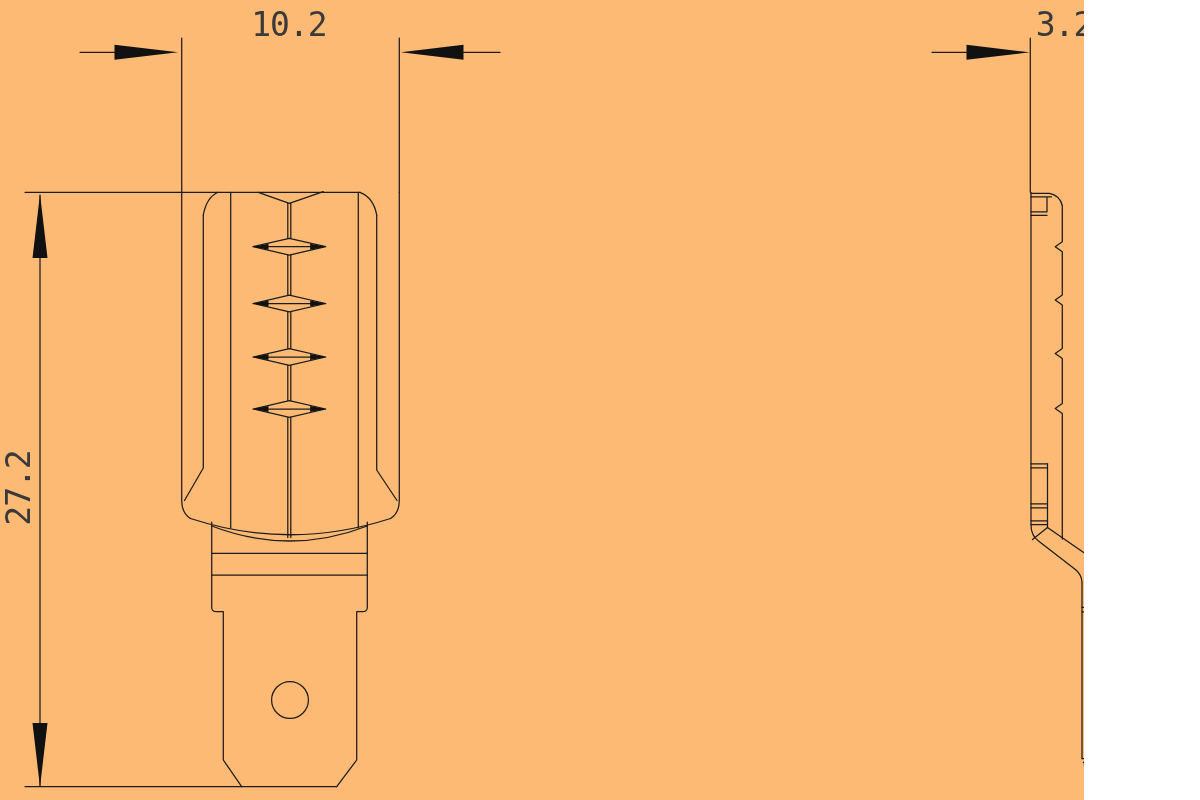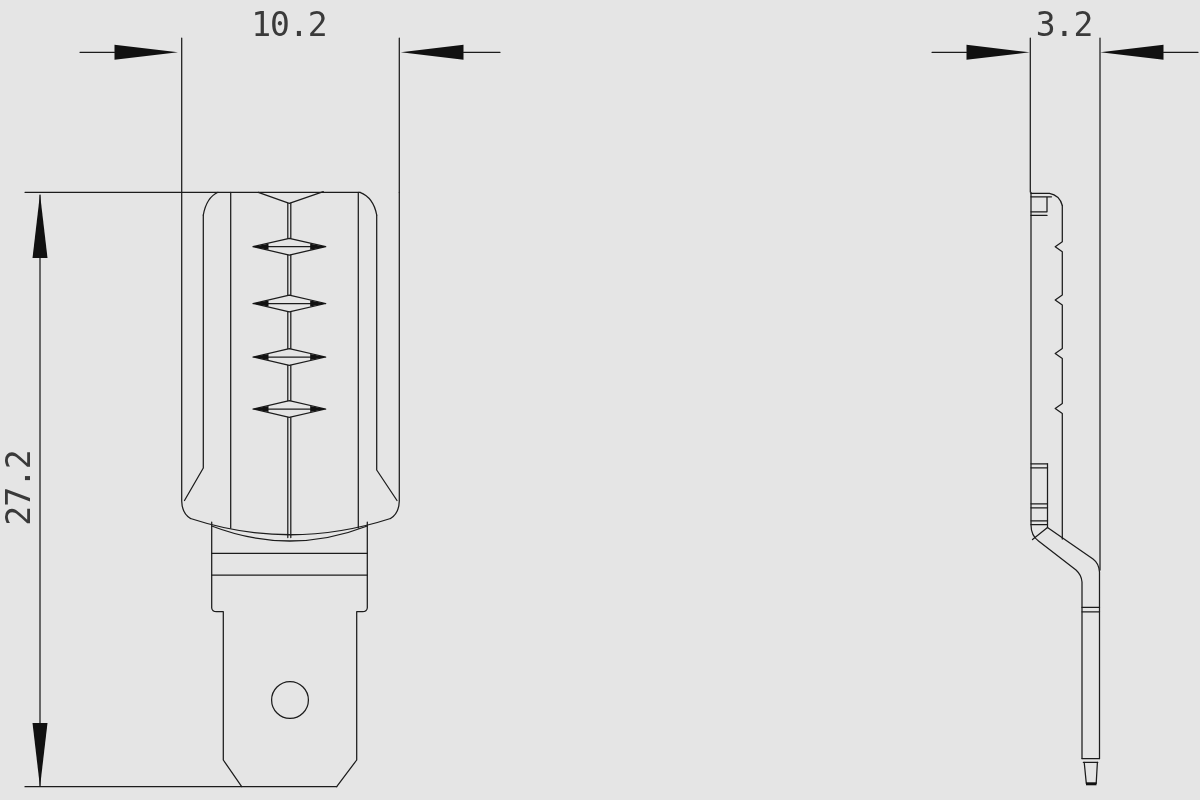--- a/index.html
+++ b/index.html
@@ -1,16 +1,16 @@
 <!DOCTYPE html>
 <html><head>
 <meta charset="utf-8">
 <style>
   html,body{margin:0;padding:0;background:#ffffff;}
-  .canvas{position:relative;width:1200px;height:800px;background:#e5e5e5;overflow:hidden;}
+  .canvas{position:relative;width:1084px;height:800px;background:#fdba74;overflow:hidden;}
   svg{display:block;}
   .ln{fill:none;stroke:#1c1c1c;stroke-width:1.25;stroke-linecap:round;stroke-linejoin:round;}
   .thick{fill:none;stroke:#111111;stroke-width:3;stroke-linecap:butt;}
   .ah{fill:#111111;stroke:none;}
   .tipfill{fill:#111111;stroke:none;}
   text.dim{font-family:"DejaVu Sans Mono","Liberation Mono",monospace;font-size:33px;fill:#3a3a3a;letter-spacing:-1px;}
 </style>
 </head>
 <body>
 

